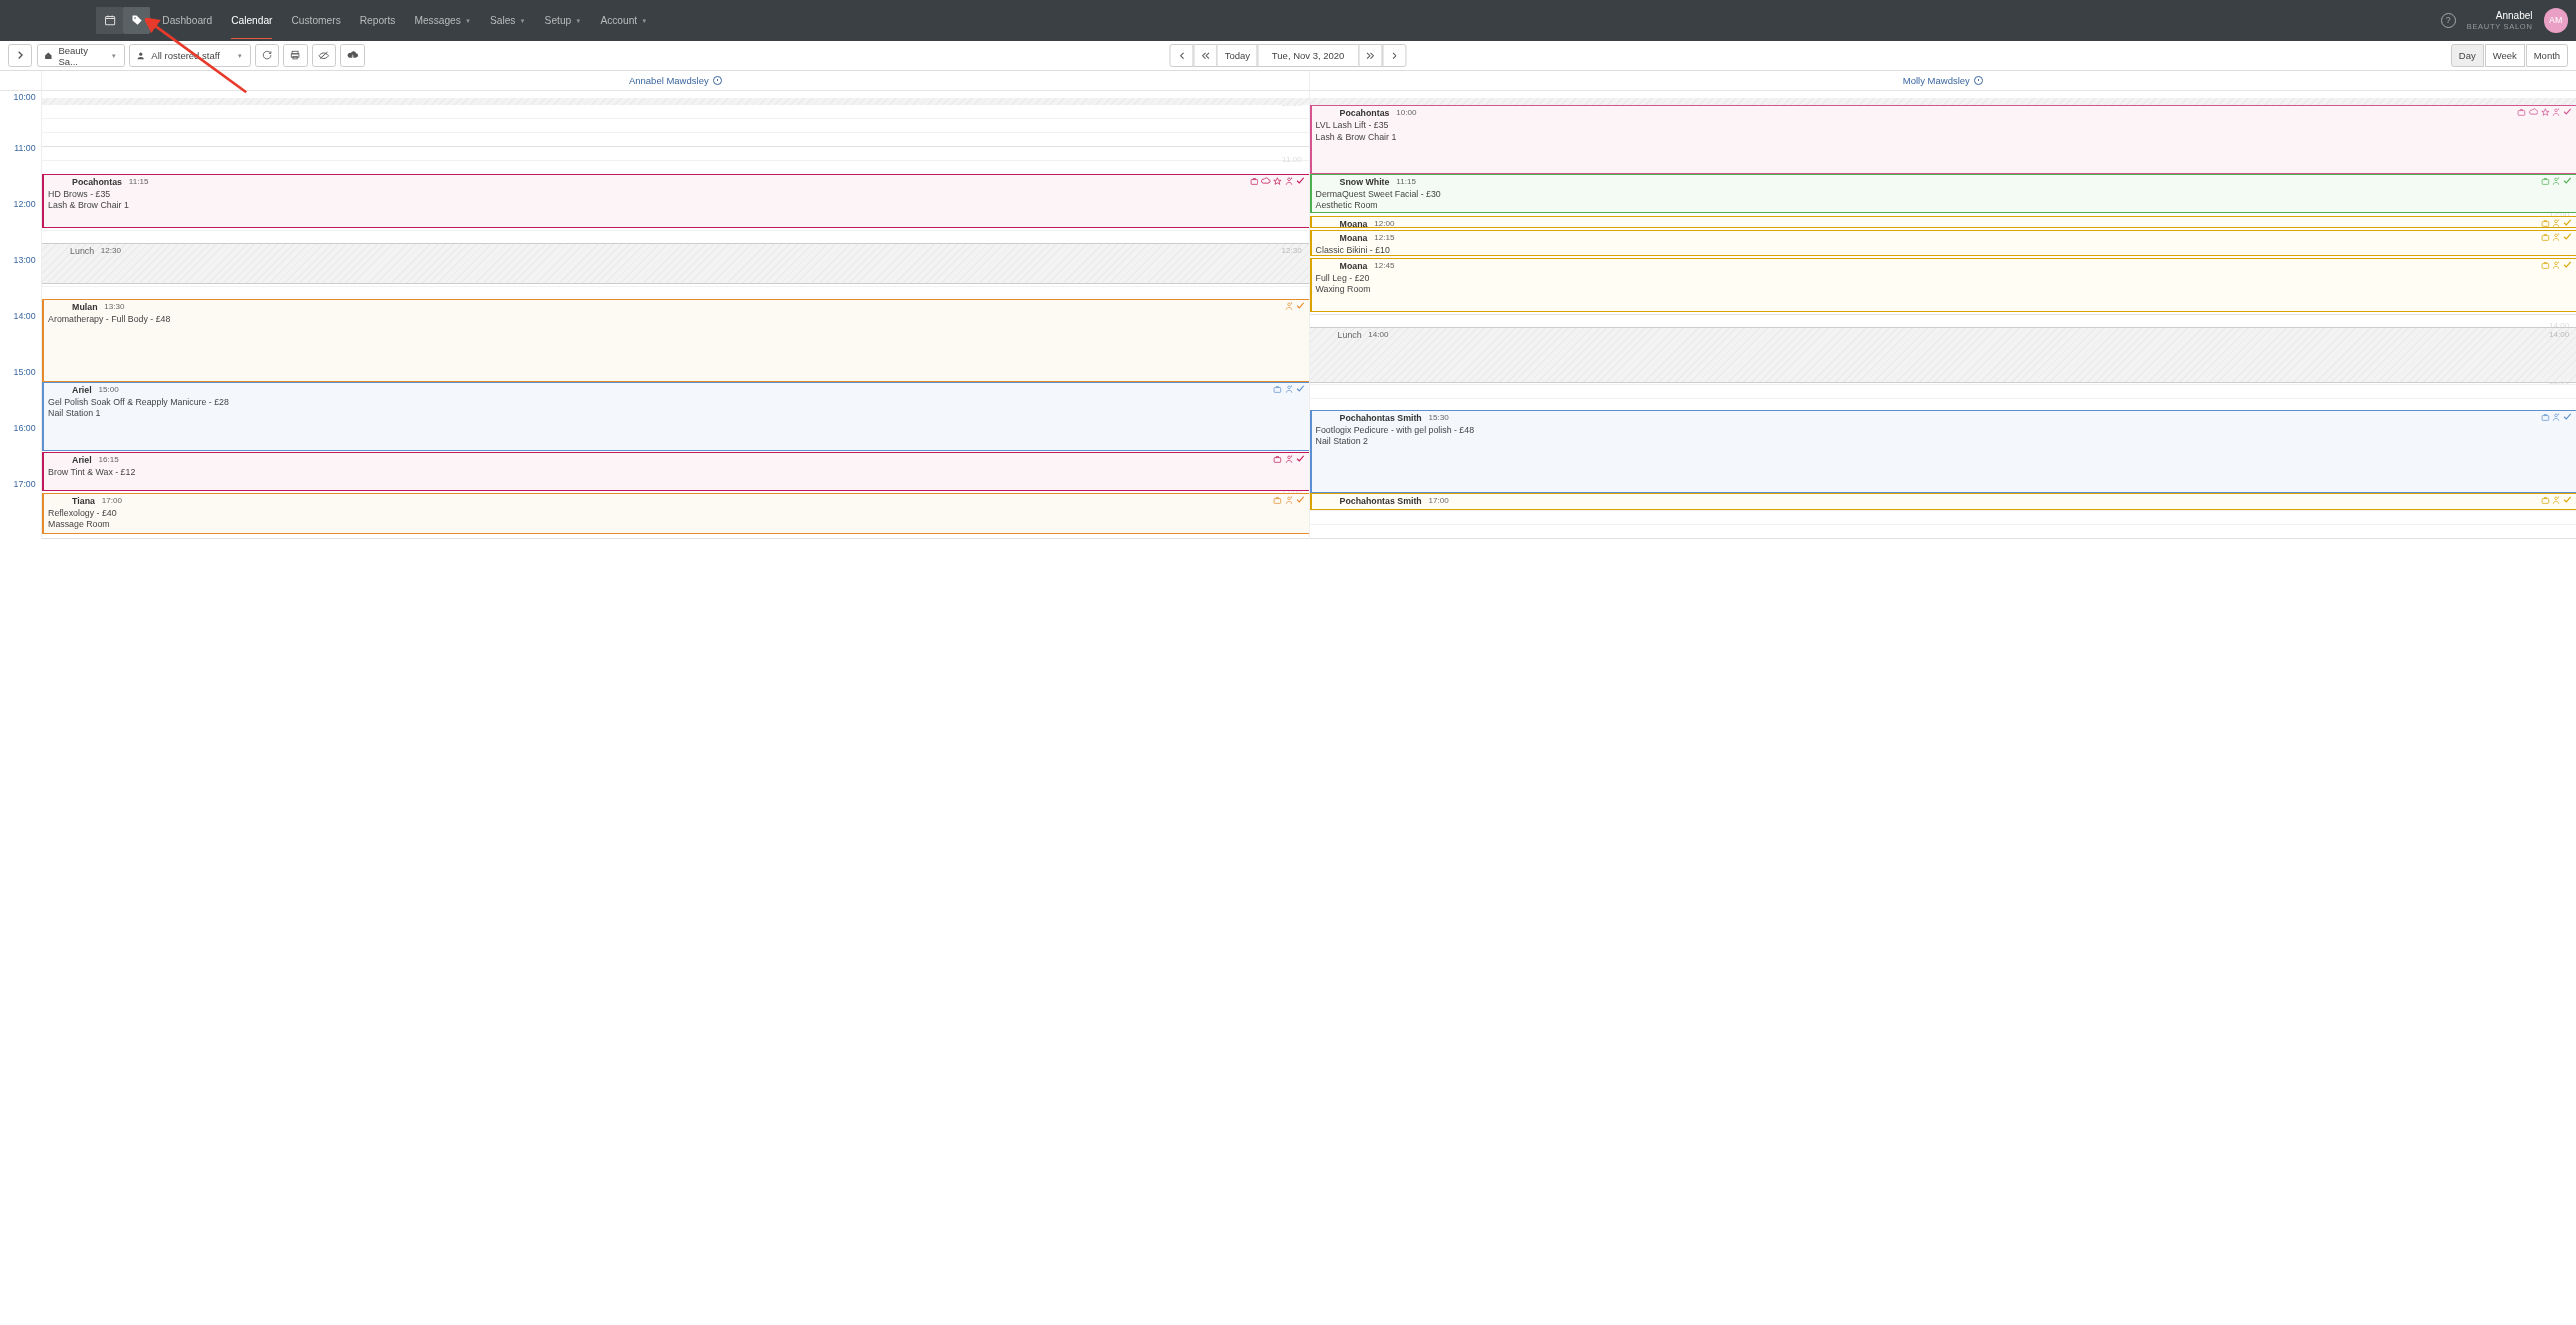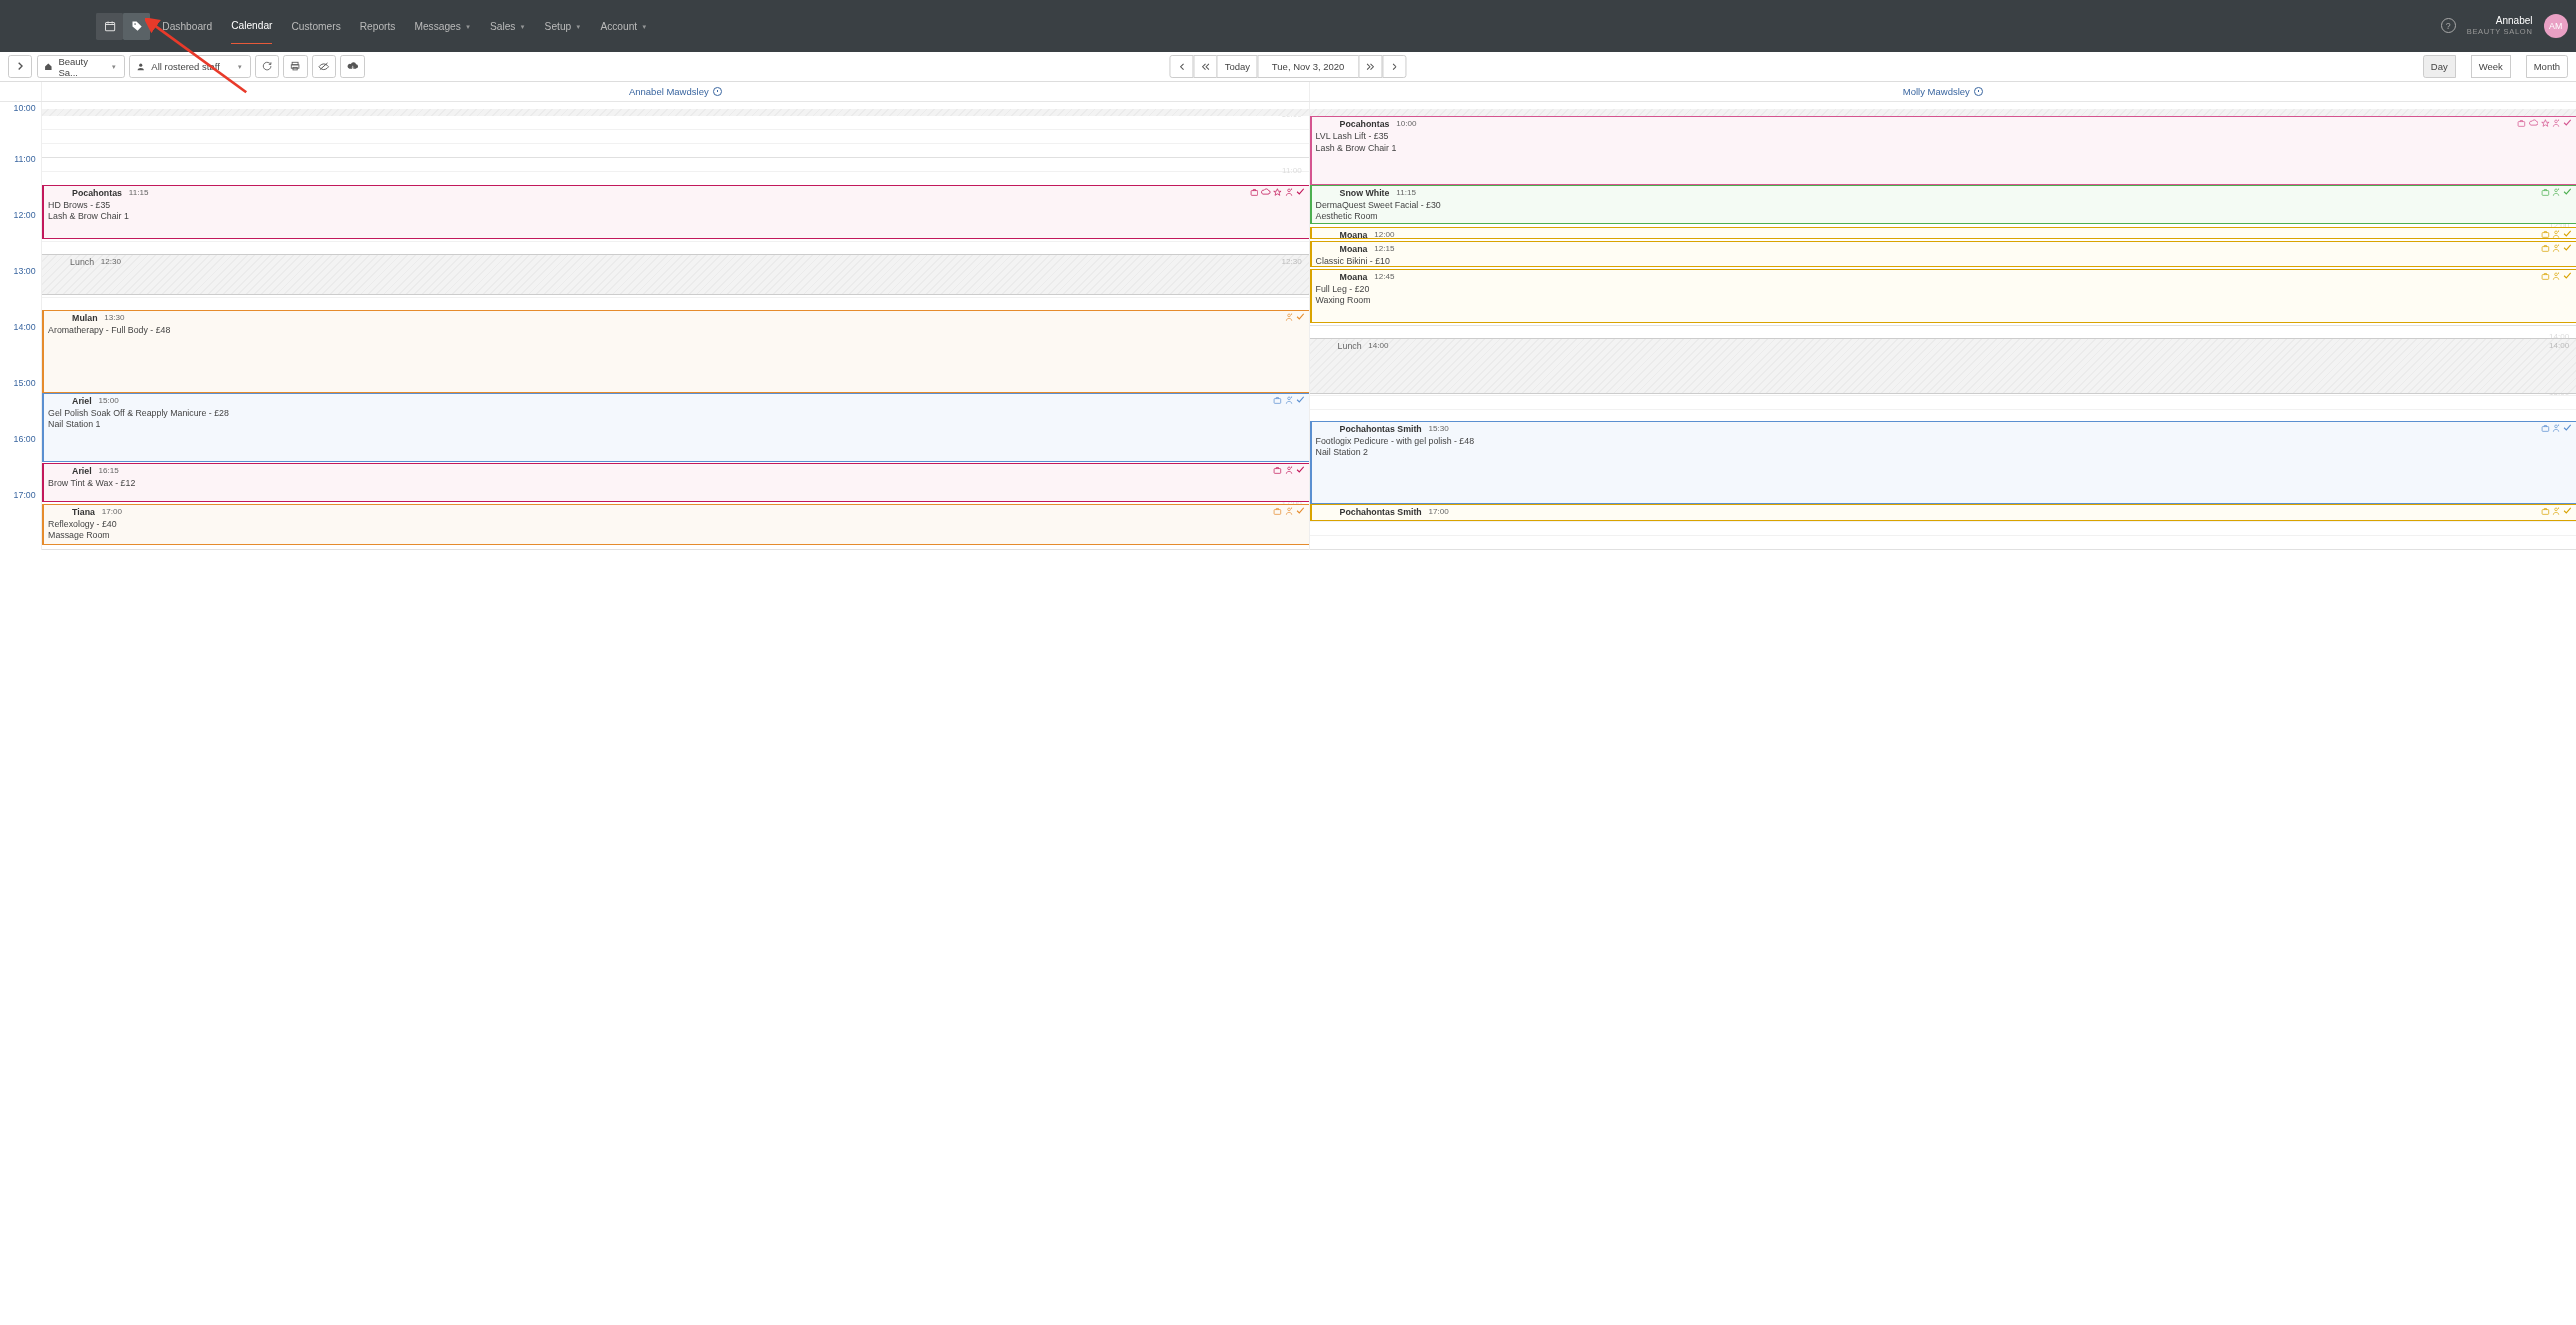--- a/index.html
+++ b/index.html
@@ -1,19 +1,19 @@
 <!DOCTYPE html>
 <html style="font-size:11px"><head>
 <meta charset="utf-8">
 <style>
   * { box-sizing: border-box; margin: 0; padding: 0; }
   body { font-family: -apple-system, "Segoe UI", Helvetica, Arial, sans-serif; font-size: 9.5px; color: #333; background: #fff; }
   
   
-  .navbar { background: #3a4044; height: 52px; display: flex; align-items: center; padding: 0 8.1px; }
+  .navbar { background: #3a4044; height: 41px; display: flex; align-items: center; padding: 0 8.1px; }
   .nav-left { display: flex; align-items: center; gap: 0; margin-left: 88px; }
   .nav-icon-btn { width: 27px; height: 27px; display: flex; align-items: center; justify-content: center; color: #ddd; cursor: pointer; border-radius: 1.4px; }
   .nav-icon-btn.active { background: #4e5357; }
   .nav-icon-btn.highlight { background: #566; }
   .nav-links { display: flex; gap: 19px; margin-left: 12.2px; align-items: center; }
   .nav-link { color: #bbb; font-size: 10.2px; cursor: pointer; height: 36px; display: flex; align-items: center; gap: 4.1px; }
   .nav-link.active { color: #fff; border-bottom: 1.4px solid #e85a3a; }
   .nav-link .caret { font-size: 6.1px; opacity: .7; }
   .nav-right { margin-left: auto; display: flex; align-items: center; gap: 11px; }
   .help-icon { width: 15px; height: 15px; border: 1px solid #aaa; border-radius: 50%; color: #aaa; display: flex; align-items: center; justify-content: center; font-size: 8.8px; }
@@ -26,21 +26,21 @@
   .toolbar { height: 30px; border-bottom: 0.7px solid #ddd; display: flex; align-items: center; padding: 0 8.1px 0 8.1px; background: #fff; position: relative; }
   .tb-btn { height: 23px; border: 0.7px solid #ccc; background: #fff; border-radius: 2.7px; display: flex; align-items: center; padding: 0 6.8px; font-size: 9.5px; color: #444; cursor: pointer; gap: 5.4px; }
   .tb-btn.icon-only { padding: 0; width: 24.4px; justify-content: center; }
   .tb-group { display: flex; align-items: center; gap: 4.1px; }
   .tb-left { display: flex; gap: 4.1px; align-items: center; }
   .tb-btn .caret { font-size: 6.1px; color: #888; margin-left: auto; }
   .tb-center { position: absolute; left: 50%; transform: translateX(-50%); display: flex; gap: 0; border-radius: 9px; }
   .tb-center .tb-btn { border-radius: 0; margin-left: -0.7px; }
   .tb-center .tb-btn:first-child { border-radius: 2.7px 0 0 2.7px; margin-left: 0; }
   .tb-center .tb-btn:last-child { border-radius: 0 2.7px 2.7px 0; }
-  .tb-right { margin-left: auto; display: flex; gap: 16px; }
+  .tb-right { margin-left: auto; display: flex; gap: 2px; }
   .tb-right .tb-btn { border-radius: 0; margin-left: -0.7px; }
   .tb-right .tb-btn:first-child { border-radius: 2.7px 0 0 2.7px; margin-left: 0; }
   .tb-right .tb-btn:last-child { border-radius: 0 2.7px 2.7px 0; }
   .tb-right .tb-btn.active { background: #eee; }
   .location-dd { width: 88px; }
   .staff-dd { width: 122px; }
 
   
   .cols-header { display: flex; height: 20.3px; border-bottom: 0.7px solid #e6e6e6; }
   .time-gutter-h { width: 41px; }

